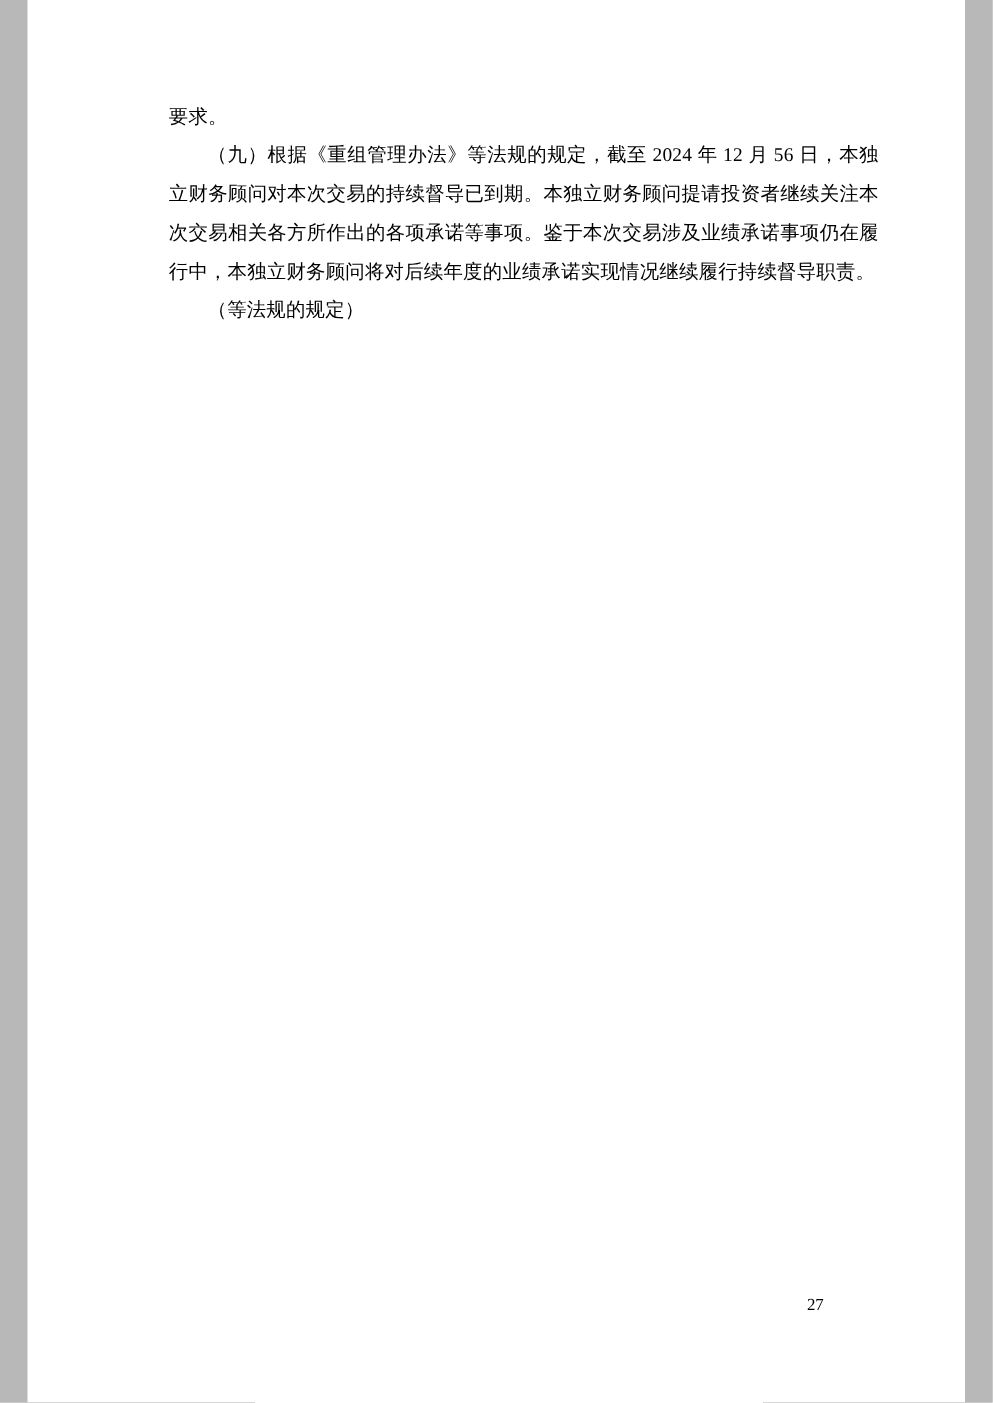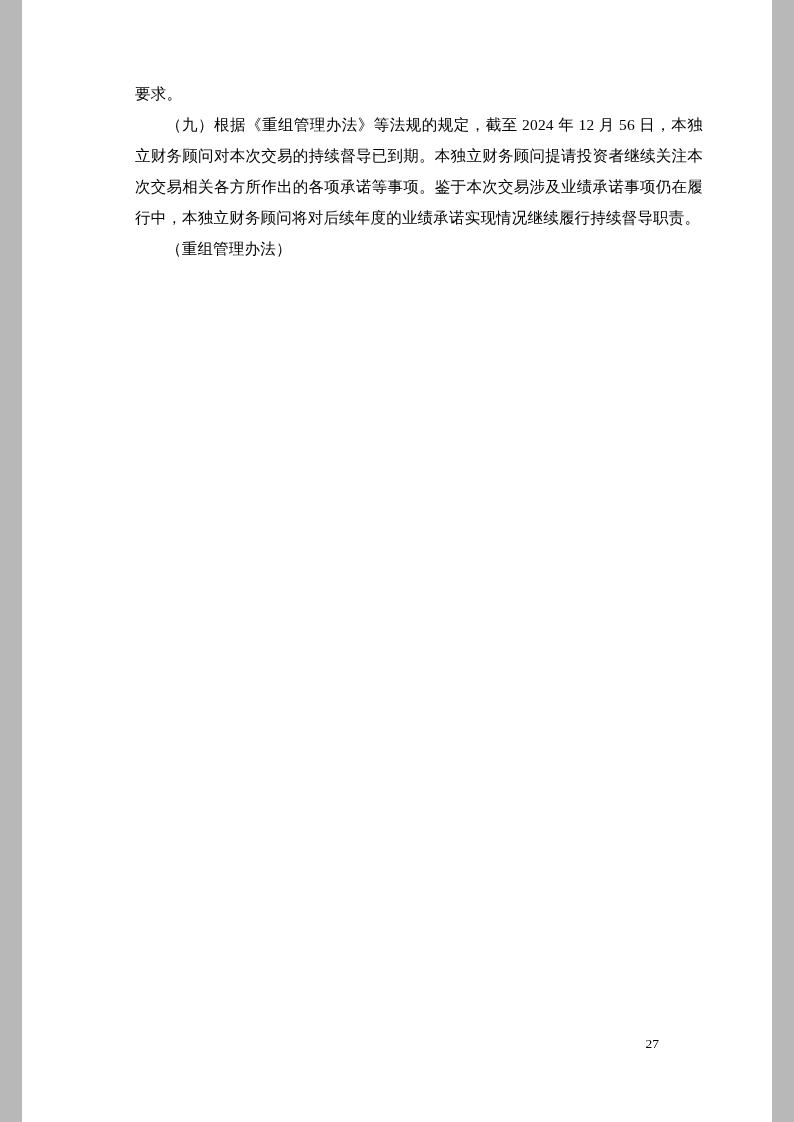--- a/index.html
+++ b/index.html
@@ -50,16 +50,16 @@
     margin-top: 15px;
   }
 </style>
 </head>
 <body>
 
 <div class="page">
   <div class="content">
     <p class="para">要求。</p>
     <p class="para indent">（九）根据《重组管理办法》等法规的规定，截至 2024 年 12 月 56 日，本独立财务顾问对本次交易的持续督导已到期。本独立财务顾问提请投资者继续关注本次交易相关各方所作出的各项承诺等事项。鉴于本次交易涉及业绩承诺事项仍在履行中，本独立财务顾问将对后续年度的业绩承诺实现情况继续履行持续督导职责。</p>
-    <p class="para indent">（重组管理办法）</p>
+    <p class="para indent">（等法规的规定）</p>
   </div>
   <div class="page-number">27</div>
 </div>
 
 </body></html>

